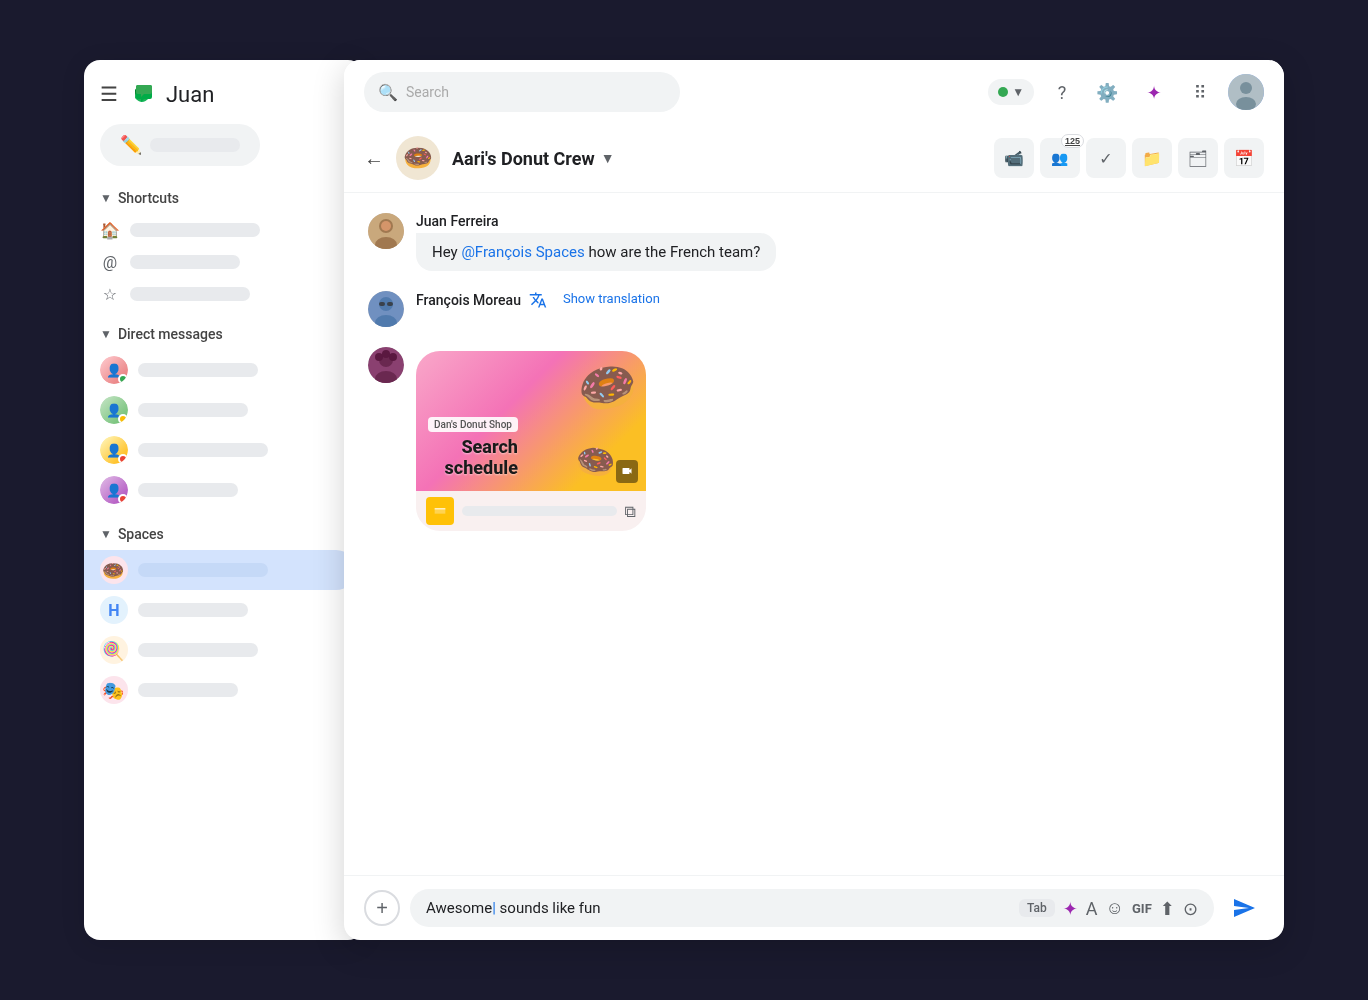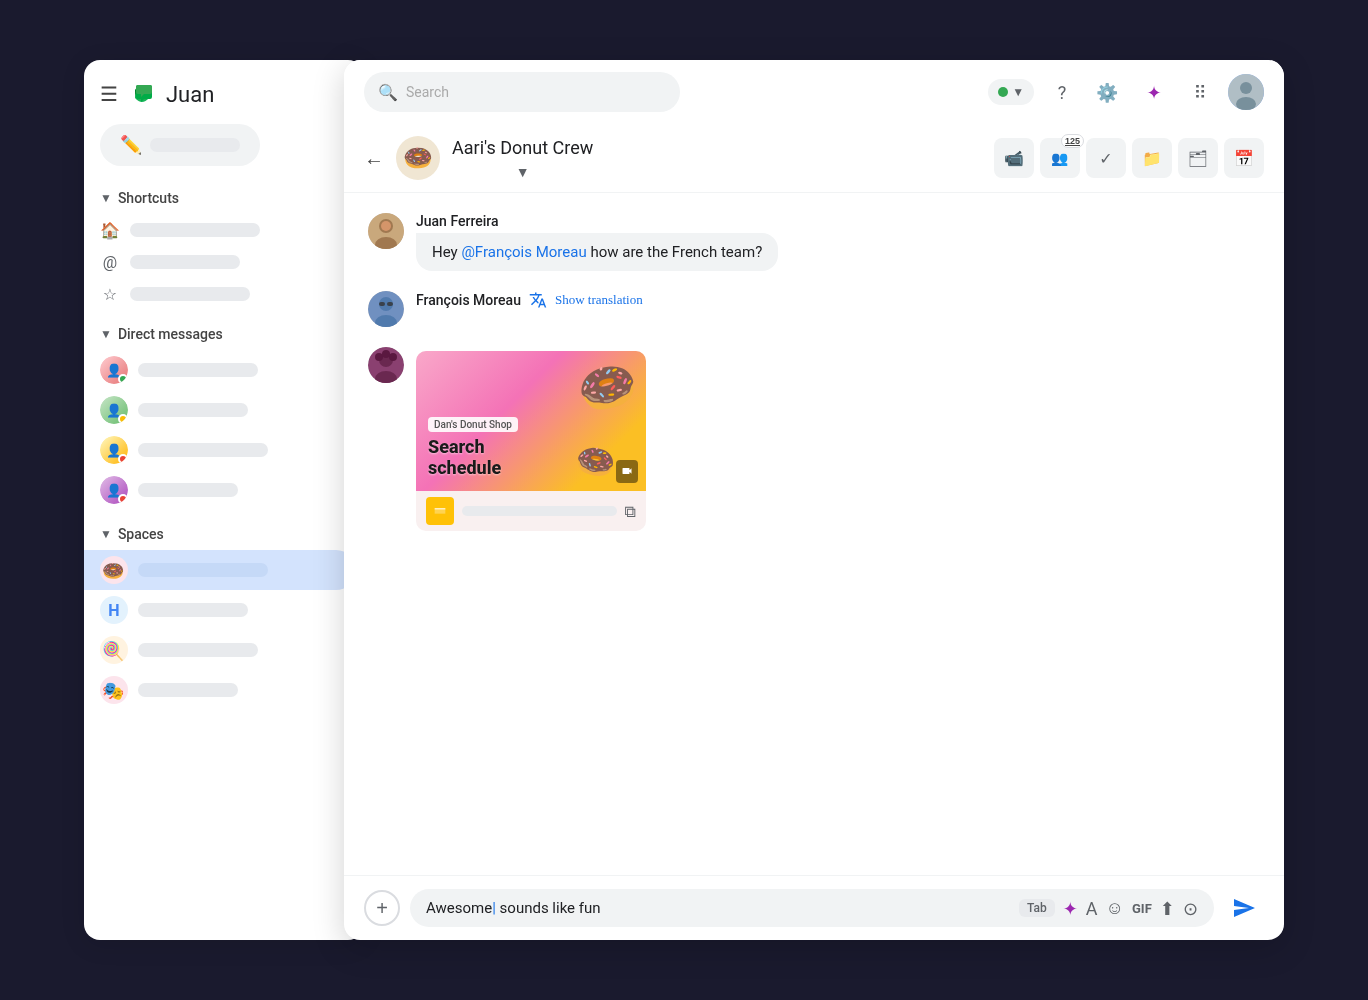--- a/index.html
+++ b/index.html
@@ -241,27 +241,26 @@
       border-radius: 50%;
       background: #f0e6d3;
       display: flex;
       align-items: center;
       justify-content: center;
       font-size: 24px;
       flex-shrink: 0;
     }
     .chat-title {
       font-size: 18px;
-      font-weight: 400;
+      font-weight: 700;
       color: #202124;
       display: flex;
       align-items: center;
       gap: 6px;
       cursor: pointer;
-      flex-direction: column;
     }
     .chat-title-chevron { font-size: 14px; color: #5f6368; }
     .chat-header-spacer { flex: 1; }
     .header-action-btn {
       width: 40px;
       height: 40px;
       border-radius: 8px;
       background: #f1f3f4;
       border: none;
       cursor: pointer;
@@ -316,44 +315,44 @@
       gap: 8px;
       margin-bottom: 4px;
     }
     .msg-sender {
       font-size: 14px;
       font-weight: 500;
       color: #202124;
     }
     .msg-translate-btn {
       display: flex;
-      align-items: center;
-      gap: 8px;
+      align-items: flex-start;
+      gap: 16px;
       font-size: 13px;
       color: #1a73e8;
       cursor: pointer;
-      font-family: Liberation Serif, serif;
     }
     .msg-bubble {
       background: #f1f3f4;
       border-radius: 0 16px 16px 16px;
       padding: 10px 16px;
       font-size: 15px;
       color: #202124;
       max-width: 580px;
       display: inline-block;
     }
     .mention { color: #1a73e8; }
     .msg-image-card {
       background: #f9f0f0;
-      border-radius: 10px;
+      border-radius: 24px;
       overflow: hidden;
       width: 230px;
       cursor: pointer;
       margin-top: 4px;
+      text-align: right;
     }
     .donut-image {
       width: 230px;
       height: 140px;
       position: relative;
       overflow: hidden;
     }
     .donut-bg {
       width: 100%;
       height: 100%;
@@ -672,21 +671,21 @@
               <ellipse cx="18" cy="32" rx="11" ry="8" fill="#a07850"></ellipse>
               <circle cx="18" cy="13" r="5" fill="#d4956a"></circle>
             </svg>
           </div>
         </div>
         <div class="msg-content">
           <div class="msg-header">
             <span class="msg-sender">Juan Ferreira</span>
           </div>
           <div class="msg-bubble">
-            Hey <span class="mention">@François Moreau</span> how are the French team?
+            Hey <span class="mention">@François Spaces</span> how are the French team?
           </div>
         </div>
       </div>
 
       <div class="message-group">
         <div class="msg-avatar">
           <svg width="36" height="36" viewBox="0 0 36 36">
             <circle cx="18" cy="18" r="18" fill="#7090c0"></circle>
             <circle cx="18" cy="13" r="7" fill="#507aad"></circle>
             <ellipse cx="18" cy="32" rx="11" ry="8" fill="#507aad"></ellipse>

